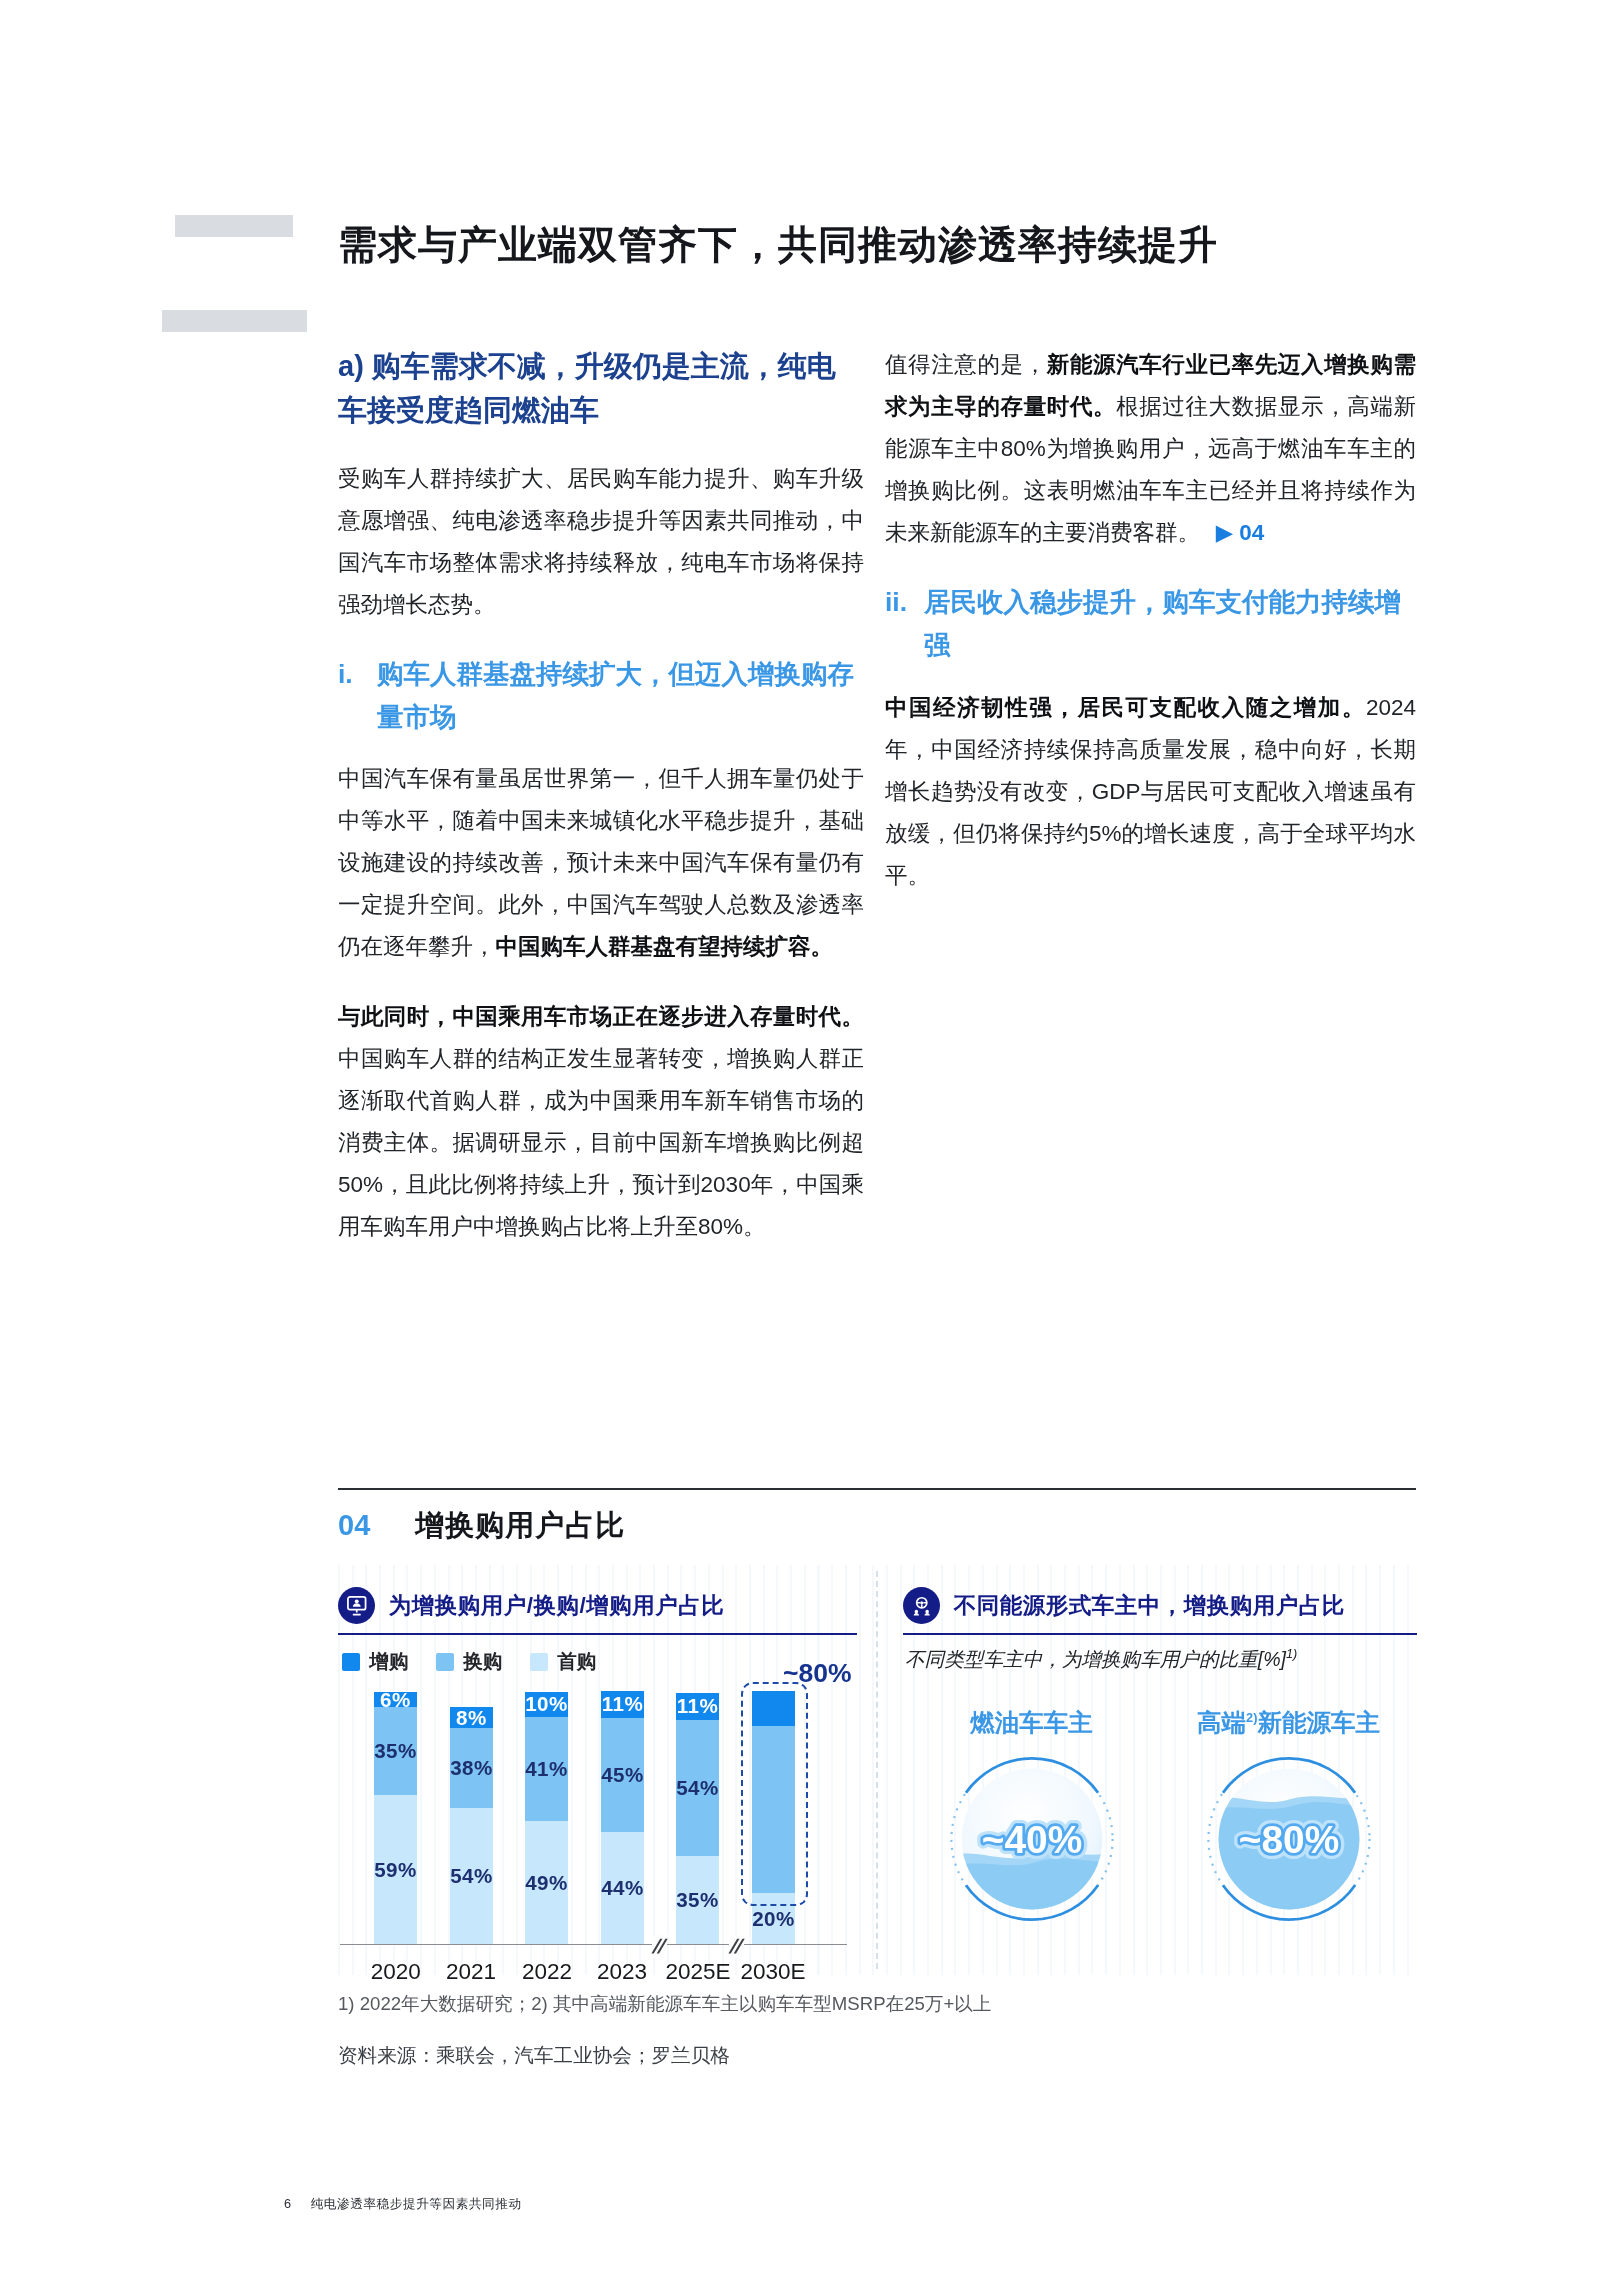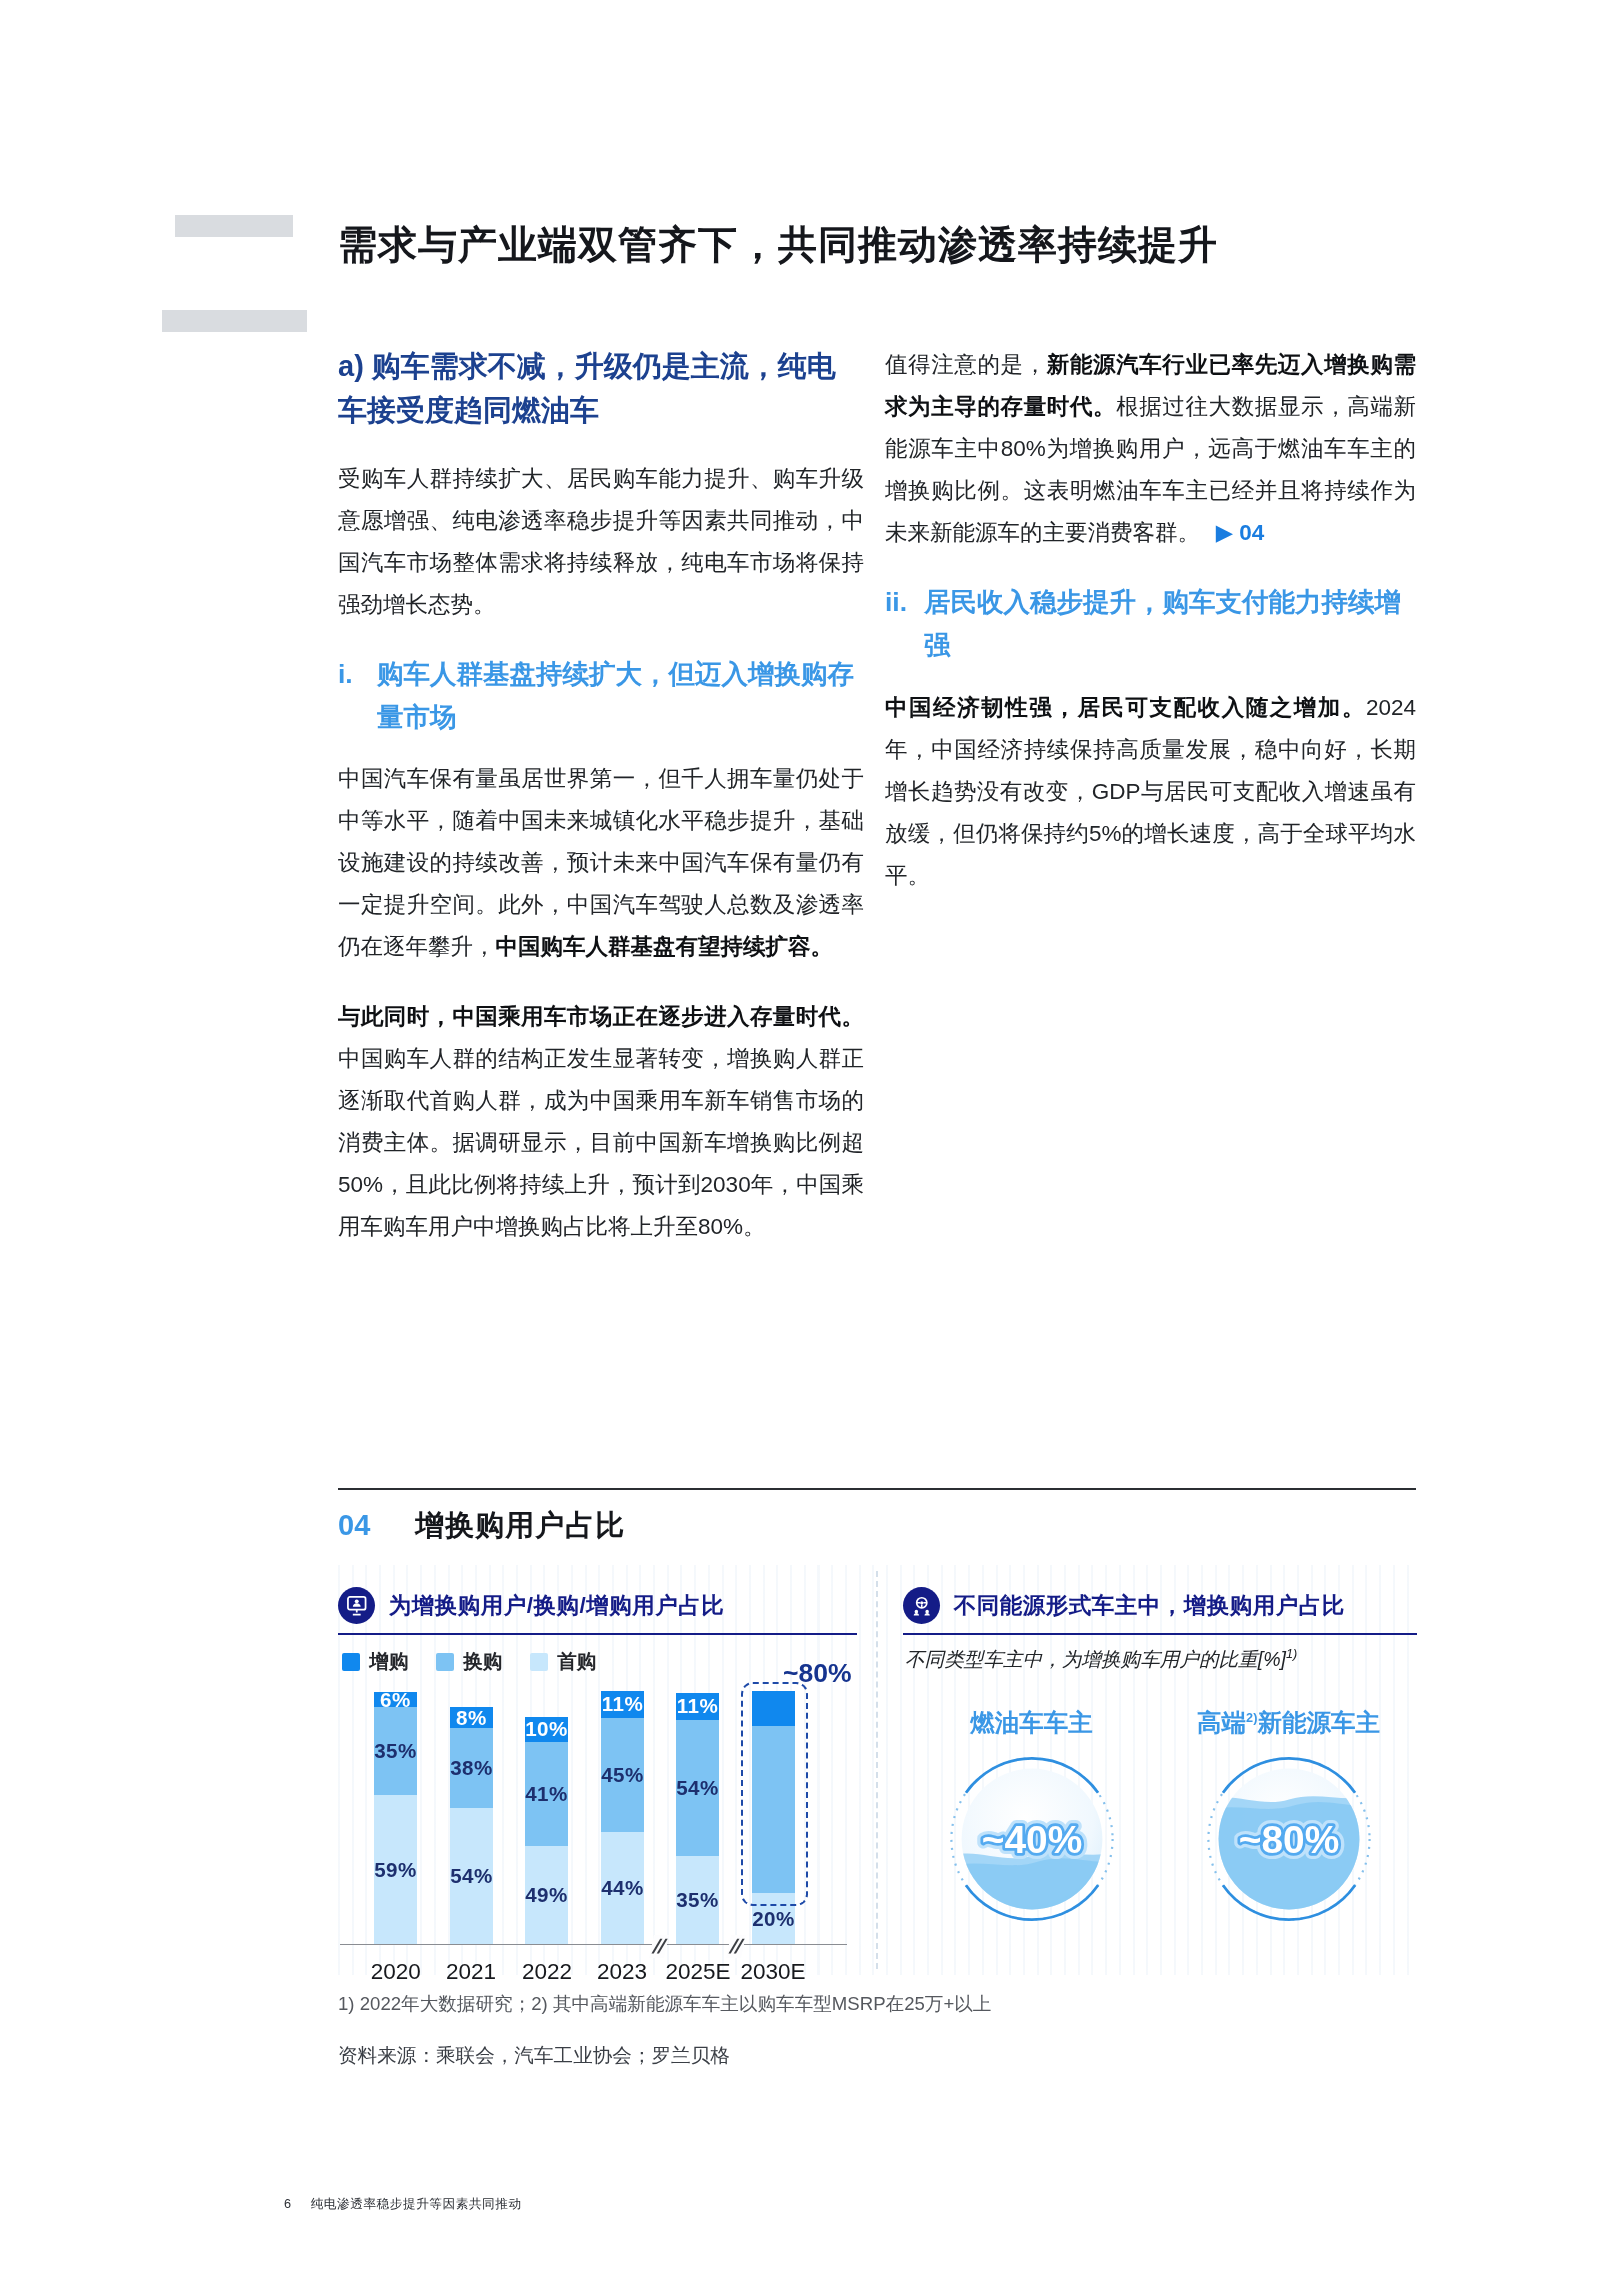--- a/index.html
+++ b/index.html
@@ -140,21 +140,21 @@
             </div>
             <div class="seg" style="height: 80px; background: rgb(125, 195, 243);">
               <span class="seg-label">38%</span>
             </div>
             <div class="seg" style="height: 20.6px; background: rgb(16, 136, 238);">
               <span class="seg-label light">8%</span>
             </div>
           </div>
           <div class="xlab" style="left: 86px;">2021</div>
           <div class="bar" style="left: 187px;">
-            <div class="seg" style="height: 98px; background: rgb(199, 231, 252);">
+            <div class="seg" style="height: 123px; background: rgb(199, 231, 252);">
               <span class="seg-label">49%</span>
             </div>
             <div class="seg" style="height: 104px; background: rgb(125, 195, 243);">
               <span class="seg-label">41%</span>
             </div>
             <div class="seg" style="height: 25.5px; background: rgb(16, 136, 238);">
               <span class="seg-label light">10%</span>
             </div>
           </div>
           <div class="xlab" style="left: 162px;">2022</div>

